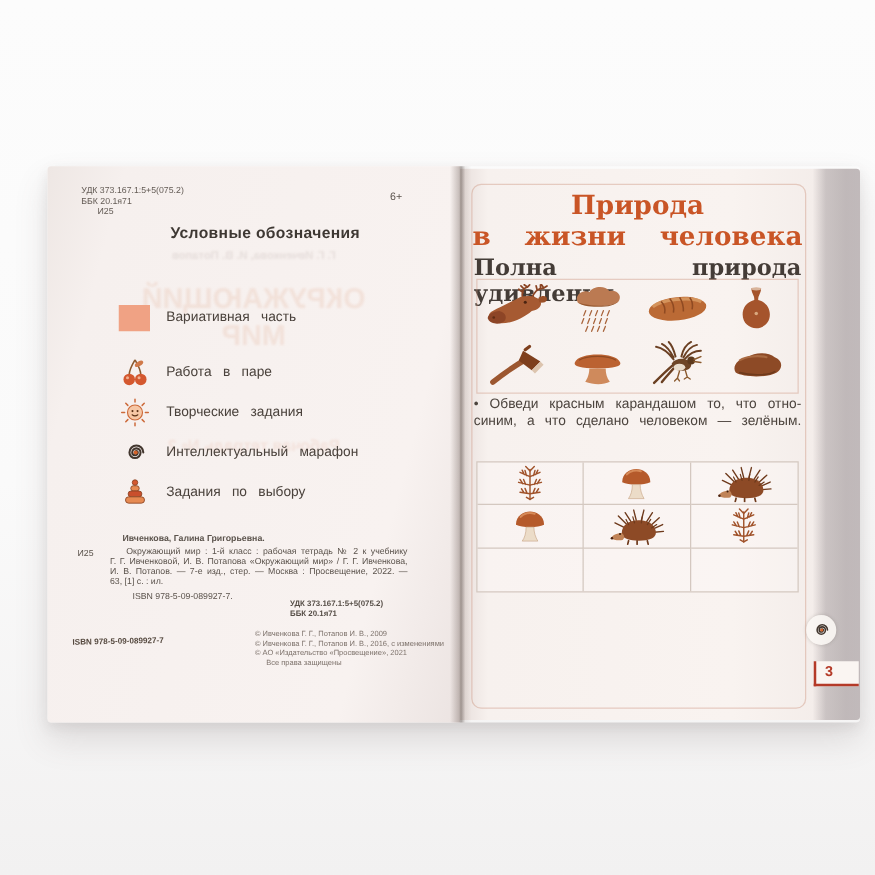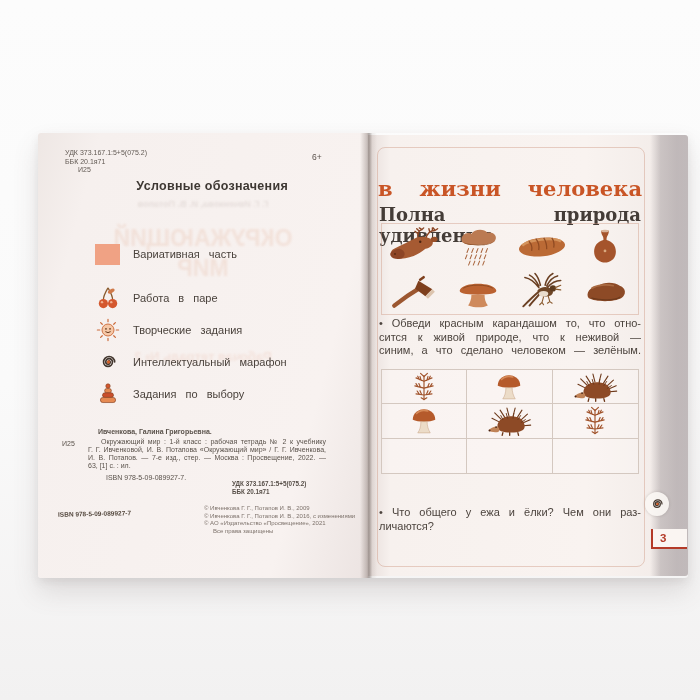--- a/index.html
+++ b/index.html
@@ -240,20 +240,21 @@
         <div>© Ивченкова Г. Г., Потапов И. В., 2009</div>
         <div>© Ивченкова Г. Г., Потапов И. В., 2016, с изменениями</div>
         <div>© АО «Издательство «Просвещение», 2021</div>
         <div class="ind2">Все права защищены</div>
       </div>
     </div>
 
     <div class="page page-right">
       <div class="frame"></div>
 
+      <div class="txt rtitle1">Природа</div>
       <div class="txt rtitle2 jlast">в жизни человека</div>
       <div class="txt rsub jlast">Полна природа удивленья</div>
 
       <div class="picbox">
         <svg width="56" height="40" viewBox="0 0 64 46">
             <use href="#sym-moose"></use>
           </svg>
         <svg width="44" height="40" viewBox="0 0 56 50">
             <use href="#sym-cloud"></use>
           </svg>
@@ -272,21 +273,20 @@
         <svg width="50" height="39" viewBox="0 0 64 50">
             <use href="#sym-magpie"></use>
           </svg>
         <svg width="46" height="27" viewBox="0 0 56 32">
             <use href="#sym-stone"></use>
           </svg>
       </div>
 
       <div class="txt task" style="left:11px;top:182px;">
         <div class="jlast">• Обведи красным карандашом то, что отно-</div>
-        <div class="jlast">сится к живой природе, что к неживой —</div>
         <div class="jlast">синим, а что сделано человеком — зелёным.</div>
       </div>
 
       <div class="cellgrid">
         <div>
             <svg width="32" height="32" viewBox="0 0 56 56">
               <use href="#sym-fir"></use>
             </svg>
           </div>
         <div>
@@ -312,24 +312,20 @@
         <div>
             <svg width="32" height="32" viewBox="0 0 56 56">
               <use href="#sym-fir"></use>
             </svg>
           </div>
         <div></div>
         <div></div>
         <div></div>
       </div>
 
-      <div class="txt task" style="left:11px;top:371px;">
-        <div class="jlast">• Что общего у ежа и ёлки? Чем они раз-</div>
-        <div>личаются?</div>
-      </div>
     </div>
 
     <div class="fore-edge"></div>
     <div class="spine"></div>
     <div class="margin-spiral">
       <svg width="18" height="18" viewBox="0 0 26 26">
           <use href="#sym-spiral"></use>
         </svg>
     </div>
     <div class="pagenum">3</div>

